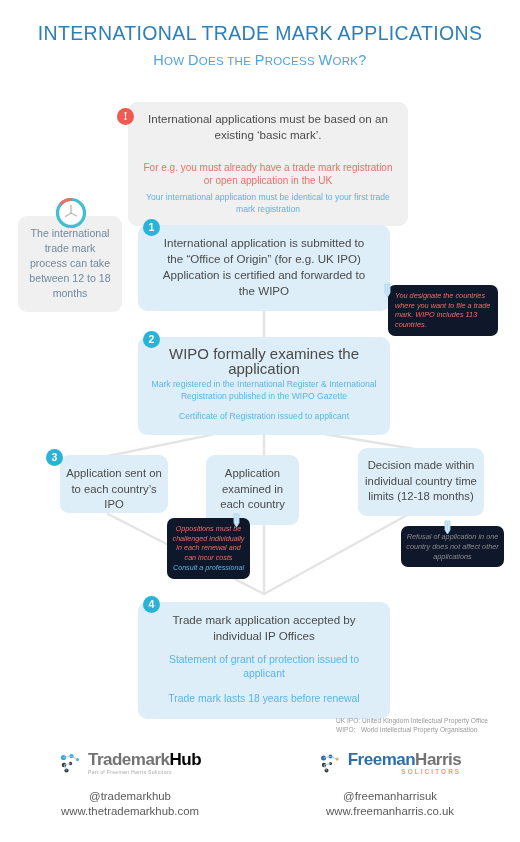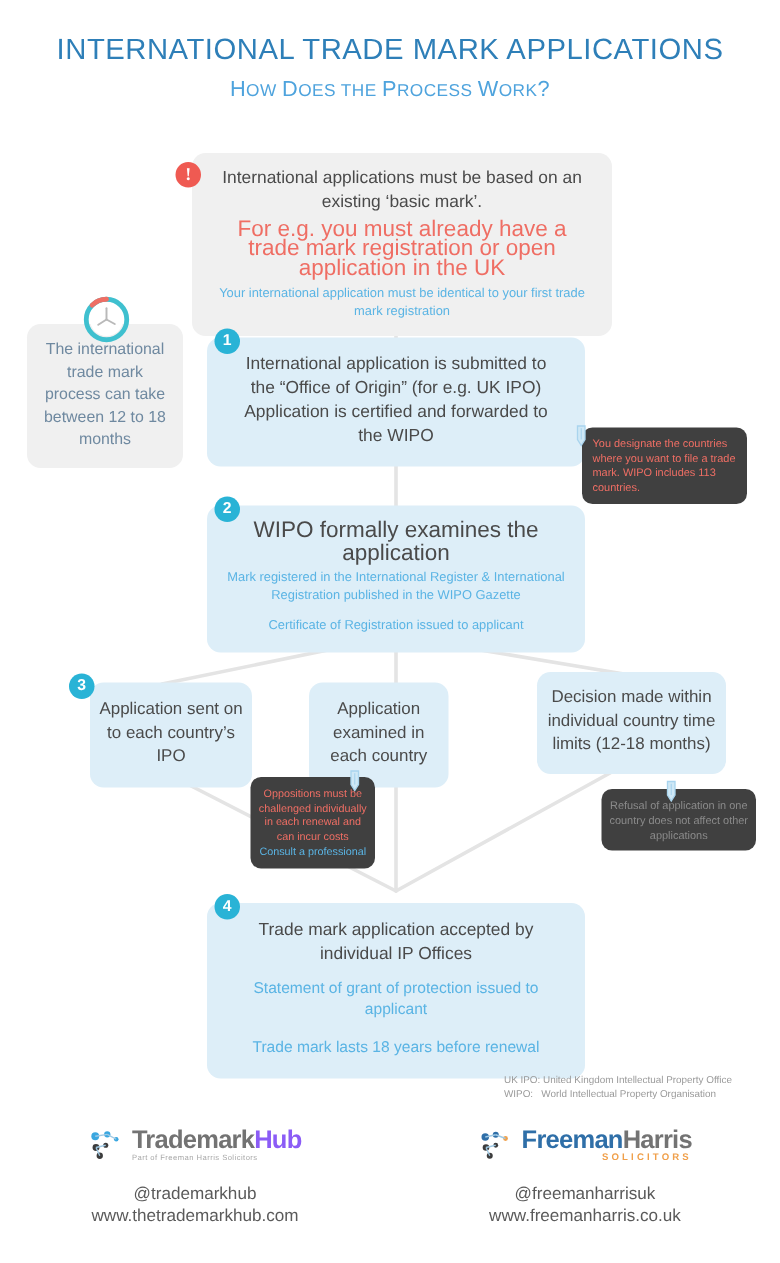--- a/index.html
+++ b/index.html
@@ -26,21 +26,21 @@
   .subtitle{
     margin-top:7px;font-size:14.5px;letter-spacing:.3px;font-weight:400;
     color:#4ea3dd;
   }
   .subtitle .sc{font-size:11.5px;}
 
   
   .box{position:absolute;box-sizing:border-box;border-radius:9px;text-align:center;}
   .box.blue{background:#ddeef8;}
   .box.grey{background:#f0f0f0;}
-  .box.callout{background:#404040;border-radius:7px;}
+  .box.callout{background:#0f172a;border-radius:7px;font-style:italic;}
 
   .t-dark{color:#4a4a4a;}
   .t-red{color:#ef6e64;}
   .t-blue{color:#5ab4e4;}
   .t-grey{color:#8a8a8a;}
   .t-slate{color:#6f89a0;}
 
   
   .badge{
     position:absolute;width:17px;height:17px;border-radius:50%;
@@ -55,21 +55,21 @@
 
   
   .clock{position:absolute;left:54px;top:196px;width:34px;height:34px;z-index:6;}
 
   
   .pencil{position:absolute;width:13px;height:15px;z-index:7;}
 
   
   #box0{left:128px;top:102px;width:280px;padding:9px 12px 11px;}
   #box0 .l1{font-size:11.6px;line-height:15.5px;}
-  #box0 .l2{font-size:15px;line-height:13px;margin-top:4px;}
+  #box0 .l2{font-size:10px;line-height:13px;margin-top:19px;}
   #box0 .l3{font-size:8.6px;line-height:11.5px;margin-top:5px;}
 
   
   #boxclock{left:18px;top:216px;width:104px;padding:10px 7px 11px;}
   #boxclock .l1{font-size:10.6px;line-height:15px;}
 
   
   #box1{left:138px;top:225px;width:252px;padding:10px 18px 12px;}
   #box1 .l1{font-size:11.6px;line-height:16px;}
 
@@ -77,21 +77,21 @@
   #calloutA{left:388px;top:285px;width:110px;padding:6px 7px 7px;text-align:left;}
   #calloutA .l1{font-size:7.3px;line-height:9.6px;}
 
   
   #box2{left:138px;top:337px;width:252px;padding:9px 10px 12px;}
   #box2 .l1{font-size:15px;line-height:15px;}
   #box2 .l2{font-size:8.6px;line-height:11.6px;margin-top:3px;}
   #box2 .l3{font-size:8.6px;line-height:11.6px;margin-top:9px;}
 
   
-  #box3{left:60px;top:455px;width:108px;padding:11px 6px 12px;text-align:center;}
+  #box3{left:60px;top:455px;width:108px;padding:11px 6px 0;text-align:center;}
   #box4{left:206px;top:455px;width:93px;padding:11px 6px 12px;}
   #box5{left:358px;top:448px;width:126px;padding:10px 6px 11px;}
   .branch .l1{font-size:11.3px;line-height:15.5px;}
 
   
   #calloutB{left:167px;top:518px;width:83px;padding:6px 5px 6px;}
   #calloutB .l1{font-size:7.2px;line-height:9.7px;}
   #calloutB .l2{font-size:7.2px;line-height:9.7px;}
 
   
@@ -110,21 +110,21 @@
 
   
   .foot{position:absolute;top:750px;width:260px;text-align:center;}
   #footL{left:0px;}
   #footR{left:260px;}
   .logorow{display:flex;align-items:center;justify-content:center;gap:5px;height:26px;}
   .logomark{width:24px;height:22px;position:relative;flex:0 0 auto;}
   .logotext{text-align:left;line-height:1;}
   .lt1{font-size:17px;font-weight:700;letter-spacing:-.5px;}
   .lt1 .dark{color:#737373;}
-  .lt1 .accent{color:#8b5cf6;}
+  .lt1 .accent{color:#000000;}
   .lt2{font-size:5.1px;letter-spacing:.3px;color:#a8a8a8;margin-top:2px;}
   .lt2b{font-size:6.4px;letter-spacing:2.1px;color:#f0a04b;margin-top:1px;text-align:right;font-weight:700;}
   .handle{font-size:11.4px;color:#5a5a5a;margin-top:13px;line-height:15px;}
   .url{font-size:11.4px;color:#5a5a5a;line-height:15px;}
 </style>
 </head>
 <body>
 
 <div class="stage">
 

